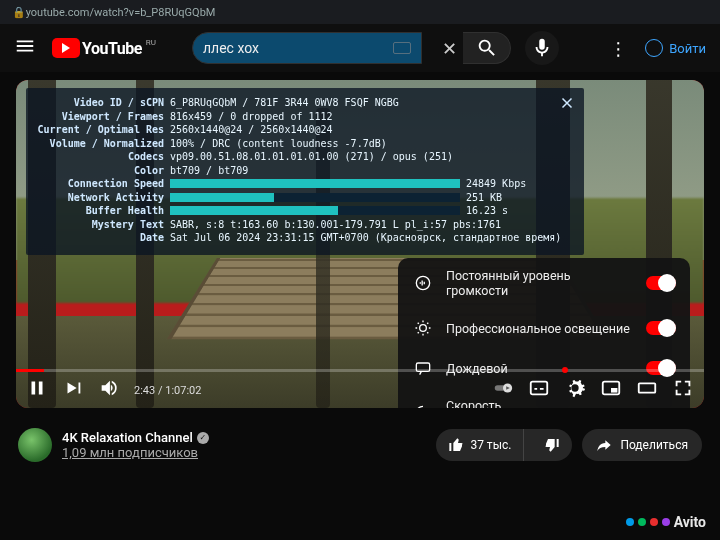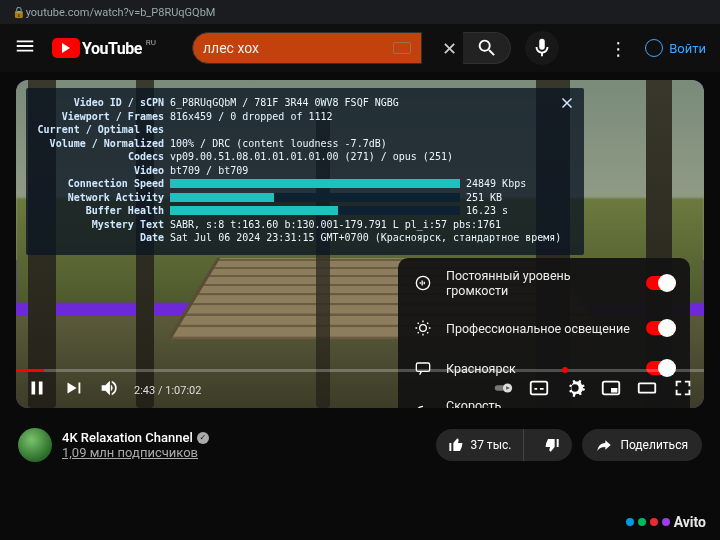--- a/index.html
+++ b/index.html
@@ -8,31 +8,31 @@
   .url { }
   .lock { opacity: .7; }
   .masthead { height: 48px; background: #0f0f0f; display: flex; align-items: center; padding: 0 14px; gap: 16px; }
   .menu-icon svg, .masthead svg.ico { width: 22px; height: 22px; fill: #fff; }
   .logo { display: flex; align-items: flex-end; gap: 2px; position: relative; }
   .logo-play { width: 28px; height: 20px; background: #f00; border-radius: 5px; display: flex; align-items: center; justify-content: center; }
   .logo-play::after { content: ""; border-left: 8px solid #fff; border-top: 5px solid transparent; border-bottom: 5px solid transparent; }
   .logo-text { font-weight: 700; font-size: 16px; letter-spacing: -.5px; color: #fff; }
   .logo-cc { font-size: 8px; color: #aaa; position: absolute; top: 0; right: -14px; }
   .search-wrap { flex: 1; display: flex; align-items: center; justify-content: center; gap: 14px; }
-  .search-box { position: relative; height: 32px; width: 230px; background: #c2410c; border: 1px solid #303030; border-radius: 18px 0 0 18px; display: flex; align-items: center; padding: 0 10px; color: #eee; font-size: 14px; }
+  .search-box { position: relative; height: 32px; width: 230px; background: #0c4a6e; border: 1px solid #303030; border-radius: 18px 0 0 18px; display: flex; align-items: center; padding: 0 10px; color: #eee; font-size: 14px; }
   .search-box .kbd { margin-left: auto; width: 18px; height: 12px; border: 1px solid #888; border-radius: 2px; opacity: .6; }
   .clear-x { font-size: 18px; color: #ccc; padding: 0 6px; cursor: pointer; }
   .search-btn { width: 48px; height: 32px; background: #222; border: 1px solid #303030; border-left: none; border-radius: 0 18px 18px 0; display: flex; align-items: center; justify-content: center; margin-left: -14px; }
   .mic-btn { width: 34px; height: 34px; background: #181818; border-radius: 50%; display: flex; align-items: center; justify-content: center; }
   .right-head { margin-left: auto; display: flex; align-items: center; gap: 18px; }
   .kebab { font-size: 18px; color: #fff; }
   .signin { color: #3ea6ff; font-size: 13px; display: flex; align-items: center; gap: 6px; }
   .signin-ico { width: 18px; height: 18px; border: 1px solid #3ea6ff; border-radius: 50%; position: relative; }
 
-  .player { position: relative; margin: 8px 16px 0 16px; width: 688px; height: 328px; border-radius: 12px; overflow: hidden; background: #6d28d9; }
+  .player { position: relative; margin: 8px 16px 0 16px; width: 688px; height: 328px; border-radius: 12px; overflow: hidden; background: #b91c1c; }
   .scene { position: absolute; inset: 0; }
   .sky { position: absolute; left: 0; right: 0; top: 0; height: 55%; background: linear-gradient(#7a8b7a, #9aa38b); }
   .moss-band { position: absolute; left: 0; right: 0; top: 36%; height: 32%; background: linear-gradient(#6c7a3f, #4e5a2d); filter: blur(1px); }
   .trunk { position: absolute; bottom: 0; width: 28px; background: linear-gradient(#3b3a2e, #242218); border-radius: 4px; }
   .t1 { left: 12px; height: 360px; }
   .t2 { left: 120px; height: 340px; width: 18px; }
   .t3 { left: 300px; height: 300px; width: 14px; opacity: .8; }
   .t4 { left: 520px; height: 380px; width: 34px; }
   .t5 { left: 630px; height: 370px; width: 26px; }
   .boardwalk { position: absolute; left: 26%; right: 18%; bottom: 12%; height: 46%; background: #8a7a5a; transform: perspective(500px) rotateX(58deg); border-left: 4px solid #5a4d36; border-right: 4px solid #5a4d36; }
@@ -151,31 +151,32 @@
     <div class="nerd-row">
         <span class="k">Video ID / sCPN</span>
         <span class="v">6_P8RUqGQbM / 781F 3R44 0WV8 FSQF NGBG</span>
       </div>
     <div class="nerd-row">
         <span class="k">Viewport / Frames</span>
         <span class="v">816x459 / 0 dropped of 1112</span>
       </div>
     <div class="nerd-row">
         <span class="k">Current / Optimal Res</span>
+        <span class="v">2560x1440@24 / 2560x1440@24</span>
       </div>
     <div class="nerd-row">
         <span class="k">Volume / Normalized</span>
         <span class="v">100% / DRC (content loudness -7.7dB)</span>
       </div>
     <div class="nerd-row">
         <span class="k">Codecs</span>
         <span class="v">vp09.00.51.08.01.01.01.01.00 (271) / opus (251)</span>
       </div>
     <div class="nerd-row">
-        <span class="k">Video</span>
+        <span class="k">Color</span>
         <span class="v">bt709 / bt709</span>
       </div>
     <div class="nerd-row">
         <span class="k">Connection Speed</span>
         <span class="v">
           <span class="bar">
             <i style="width:100%"></i>
           </span>
           <span class="valtxt">24849 Kbps</span>
         </span>
@@ -229,21 +230,21 @@
       <span class="s-label">Профессиональное освещение</span>
       <span class="toggle"></span>
     </div>
     <div class="s-row">
       <span class="s-ico">
         <svg width="20" height="20" viewBox="0 0 24 24" fill="none" stroke="#fff" stroke-width="1.6">
             <rect x="4" y="6" width="16" height="10" rx="2"></rect>
             <path d="M8 20l2-4"></path>
           </svg>
       </span>
-      <span class="s-label">Красноярск</span>
+      <span class="s-label">Дождевой</span>
       <span class="toggle"></span>
     </div>
     <div class="s-row">
       <span class="s-ico">
         <svg width="20" height="20" viewBox="0 0 24 24" fill="none" stroke="#fff" stroke-width="1.6">
             <path d="M12 4a8 8 0 108 8"></path>
             <path d="M10 9l6 3-6 3z" fill="#fff"></path>
           </svg>
       </span>
       <span class="s-label">Скорость воспроизведения</span>

